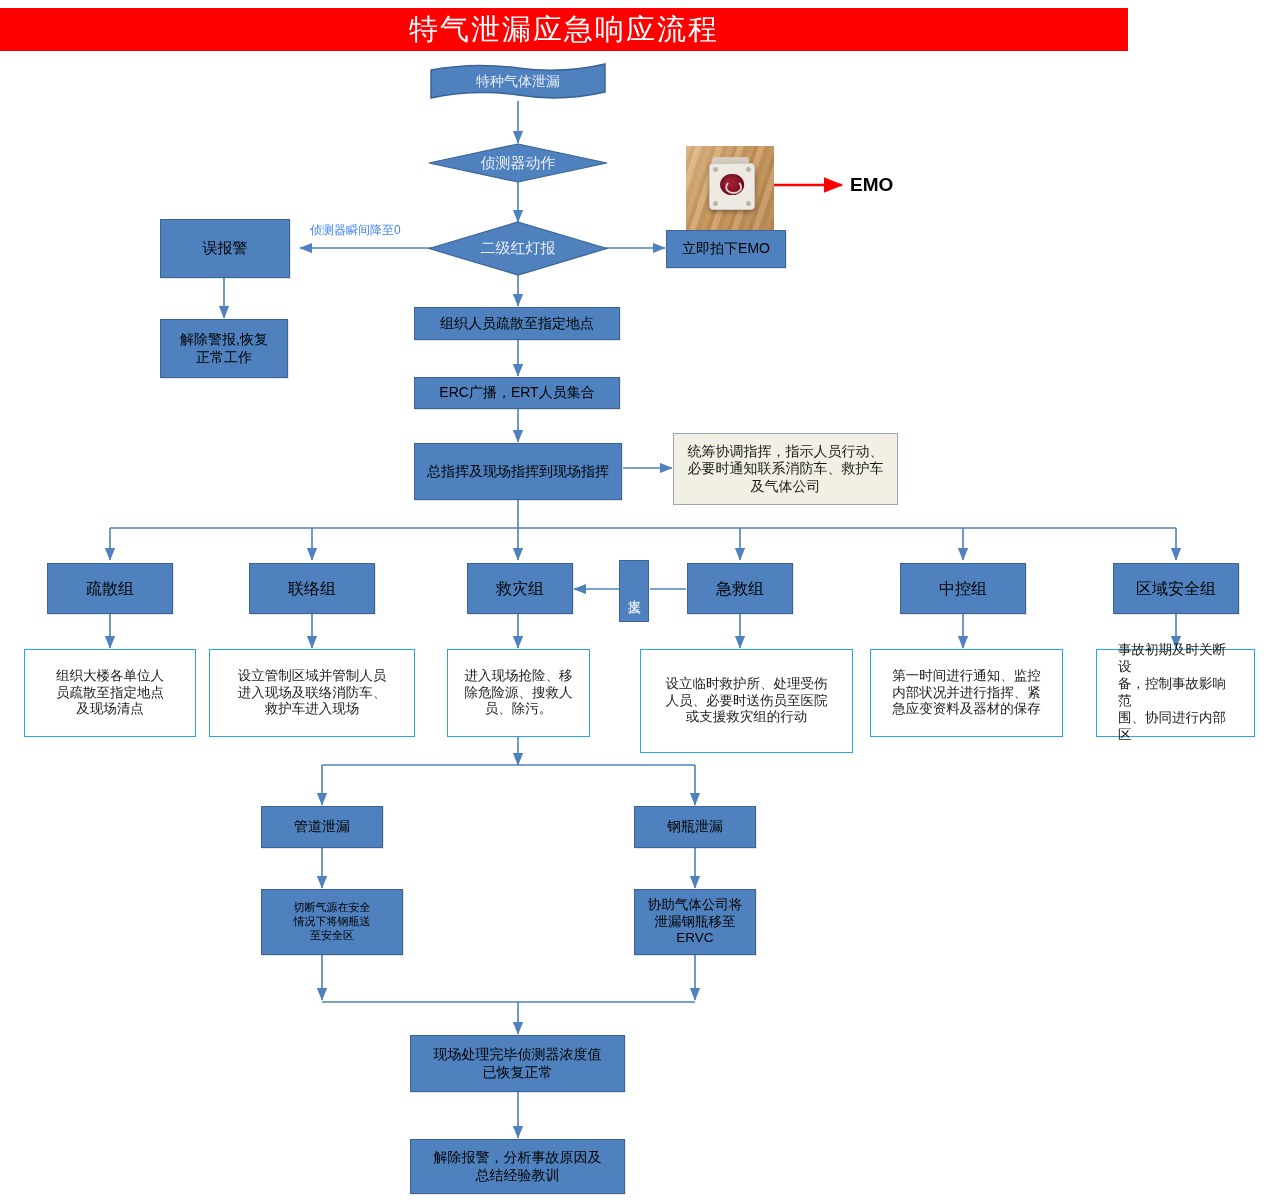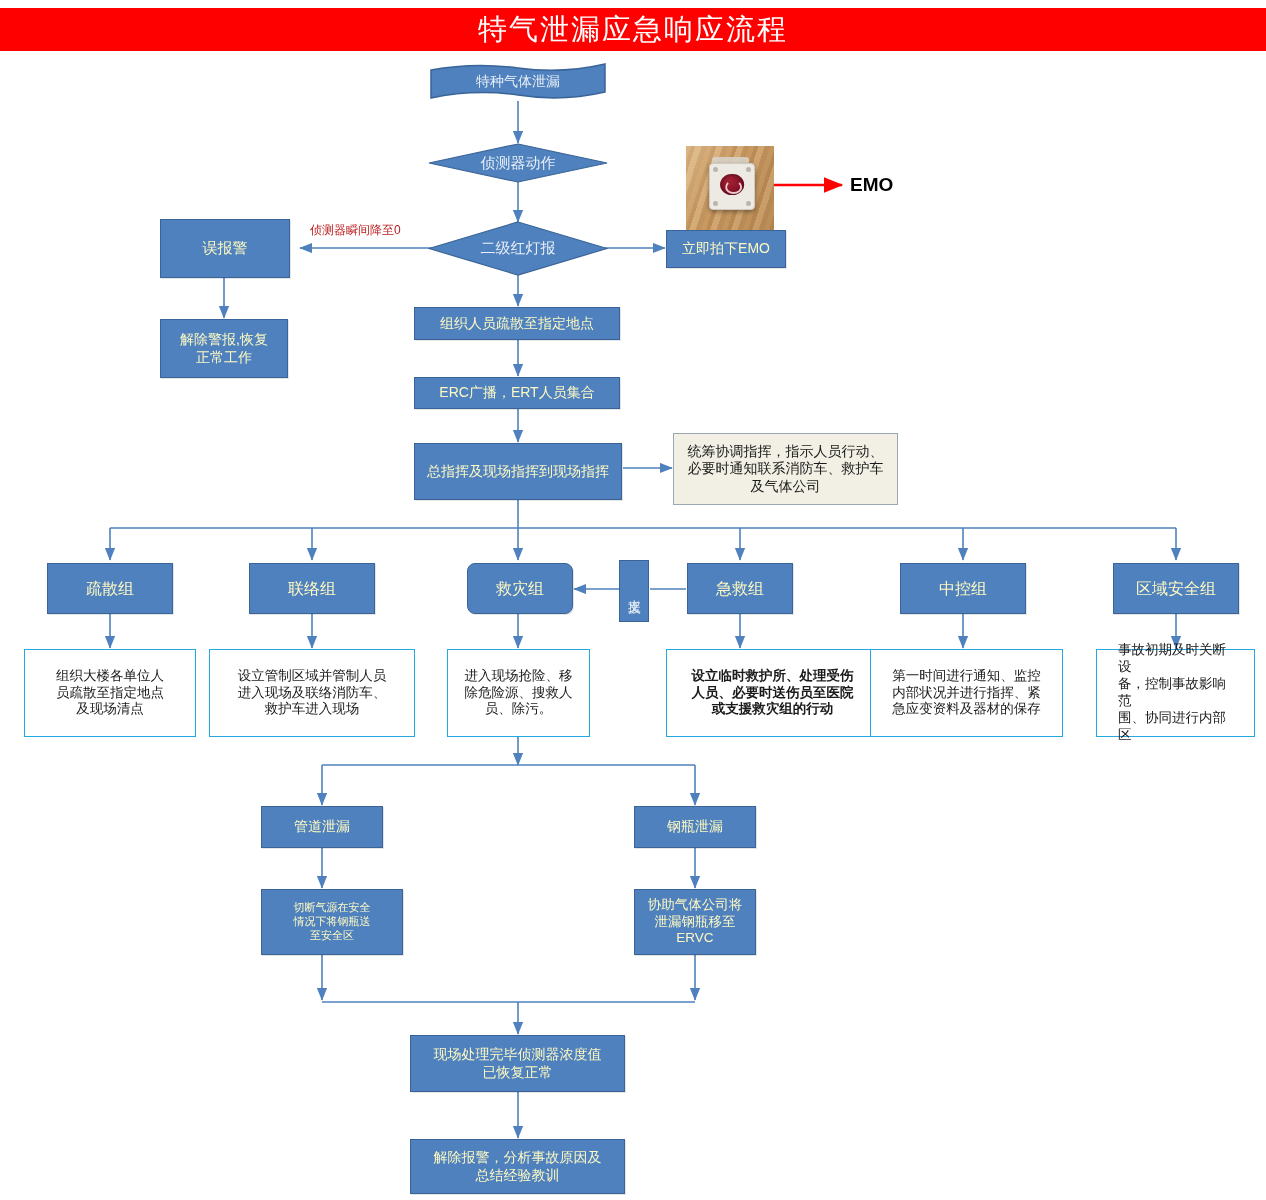--- a/index.html
+++ b/index.html
@@ -1,34 +1,34 @@
 <!DOCTYPE html>
 <html><head>
 <meta charset="utf-8">
 <style>
   html,body{margin:0;padding:0;background:#ffffff;}
   body{font-family:"Liberation Sans","DejaVu Sans",sans-serif;}
   #stage{position:relative;width:1266px;height:1200px;background:#fff;overflow:hidden;}
 
   
   .title-bar{
-    position:absolute;left:0;top:8px;width:1266px;height:43px;
+    position:absolute;left:0;top:8px;width:1128px;height:43px;
     background:#FF0000;color:#ffffff;
     font-size:29px;line-height:43px;text-align:center;font-weight:400;
     letter-spacing:2px;
   }
 
   
   .node{
     position:absolute;box-sizing:border-box;
     display:flex;align-items:center;justify-content:center;
     text-align:center;line-height:1.25;
   }
   .blue{
-    background:#4E81BD;border:1px solid #3A6498;color:#fef9c3;
+    background:#4E81BD;border:1px solid #3A6498;color:#000000;
     box-shadow:1px 1px 0 rgba(0,0,0,.10);
   }
   .desc{
     background:#ffffff;border:1.5px solid #23A9E1;color:#1a1a1a;
     font-size:13.5px;
   }
   .desc.left{justify-content:flex-start;text-align:left;padding:0 21px;}
   .note{
     background:#F2F0E4;border:1px solid #9AA7B5;color:#1a1a1a;
     font-size:14px;padding:0 10px;
@@ -63,21 +63,21 @@
 
   
   .conn{position:absolute;pointer-events:none;}
   .conn line,.conn path,.conn polyline{stroke:#4E81BD;stroke-width:1.6;fill:none;}
   .conn polygon{fill:#4E81BD;}
   .conn.red line{stroke:#FF0000;stroke-width:2.4;}
   .conn.red polygon{fill:#FF0000;}
 
   
   .edge-label{
-    position:absolute;color:#b91c1c;font-size:12px;white-space:nowrap;
+    position:absolute;color:#3b82f6;font-size:12px;white-space:nowrap;
   }
 
   
   .photo{
     position:absolute;overflow:hidden;
     background:
       repeating-linear-gradient(108deg,
         #C89A62 0px,#C89A62 5px,
         #BD8C55 5px,#BD8C55 9px,
         #D3A873 9px,#D3A873 15px,
@@ -248,29 +248,29 @@
   <div class="node blue" style="left:47px;top:563px;width:126px;height:51px;font-size:16px;">疏散组</div>
   <div class="node blue" style="left:249px;top:563px;width:126px;height:51px;font-size:16px;">联络组</div>
 
   <div class="node desc" style="left:24px;top:649px;width:172px;height:88px;white-space:pre-line;">组织大楼各单位人
 员疏散至指定地点
 及现场清点</div>
   <div class="node desc" style="left:209px;top:649px;width:206px;height:88px;white-space:pre-line;">设立管制区域并管制人员
 进入现场及联络消防车、
 救护车进入现场</div>
 
-  <div class="node blue" style="left:467px;top:563px;width:106px;height:51px;font-size:16px;border-radius:8px;">救灾组</div>
+  <div class="node blue" style="left:467px;top:563px;width:106px;height:51px;font-size:16px;">救灾组</div>
   <div class="node desc" style="left:447px;top:649px;width:143px;height:88px;white-space:pre-line;">进入现场抢险、移
 除危险源、搜救人
 员、除污。</div>
 
   <div class="vbox" style="left:619px;top:560px;width:30px;height:62px;">支援</div>
 
   <div class="node blue" style="left:687px;top:563px;width:106px;height:51px;font-size:16px;">急救组</div>
-  <div class="node desc" style="left:666px;top:649px;width:213px;height:88px;white-space:pre-line;font-weight:bold;">设立临时救护所、处理受伤
+  <div class="node desc" style="left:640px;top:649px;width:213px;height:104px;white-space:pre-line;">设立临时救护所、处理受伤
 人员、必要时送伤员至医院
 或支援救灾组的行动</div>
 
   <div class="node blue" style="left:900px;top:563px;width:126px;height:51px;font-size:16px;">中控组</div>
   <div class="node desc" style="left:870px;top:649px;width:193px;height:88px;white-space:pre-line;">第一时间进行通知、监控
 内部状况并进行指挥、紧
 急应变资料及器材的保存</div>
 
   <div class="node blue" style="left:1113px;top:563px;width:126px;height:51px;font-size:16px;">区域安全组</div>
   <div class="node desc left" style="left:1096px;top:649px;width:159px;height:88px;white-space:pre-line;">事故初期及时关断设

